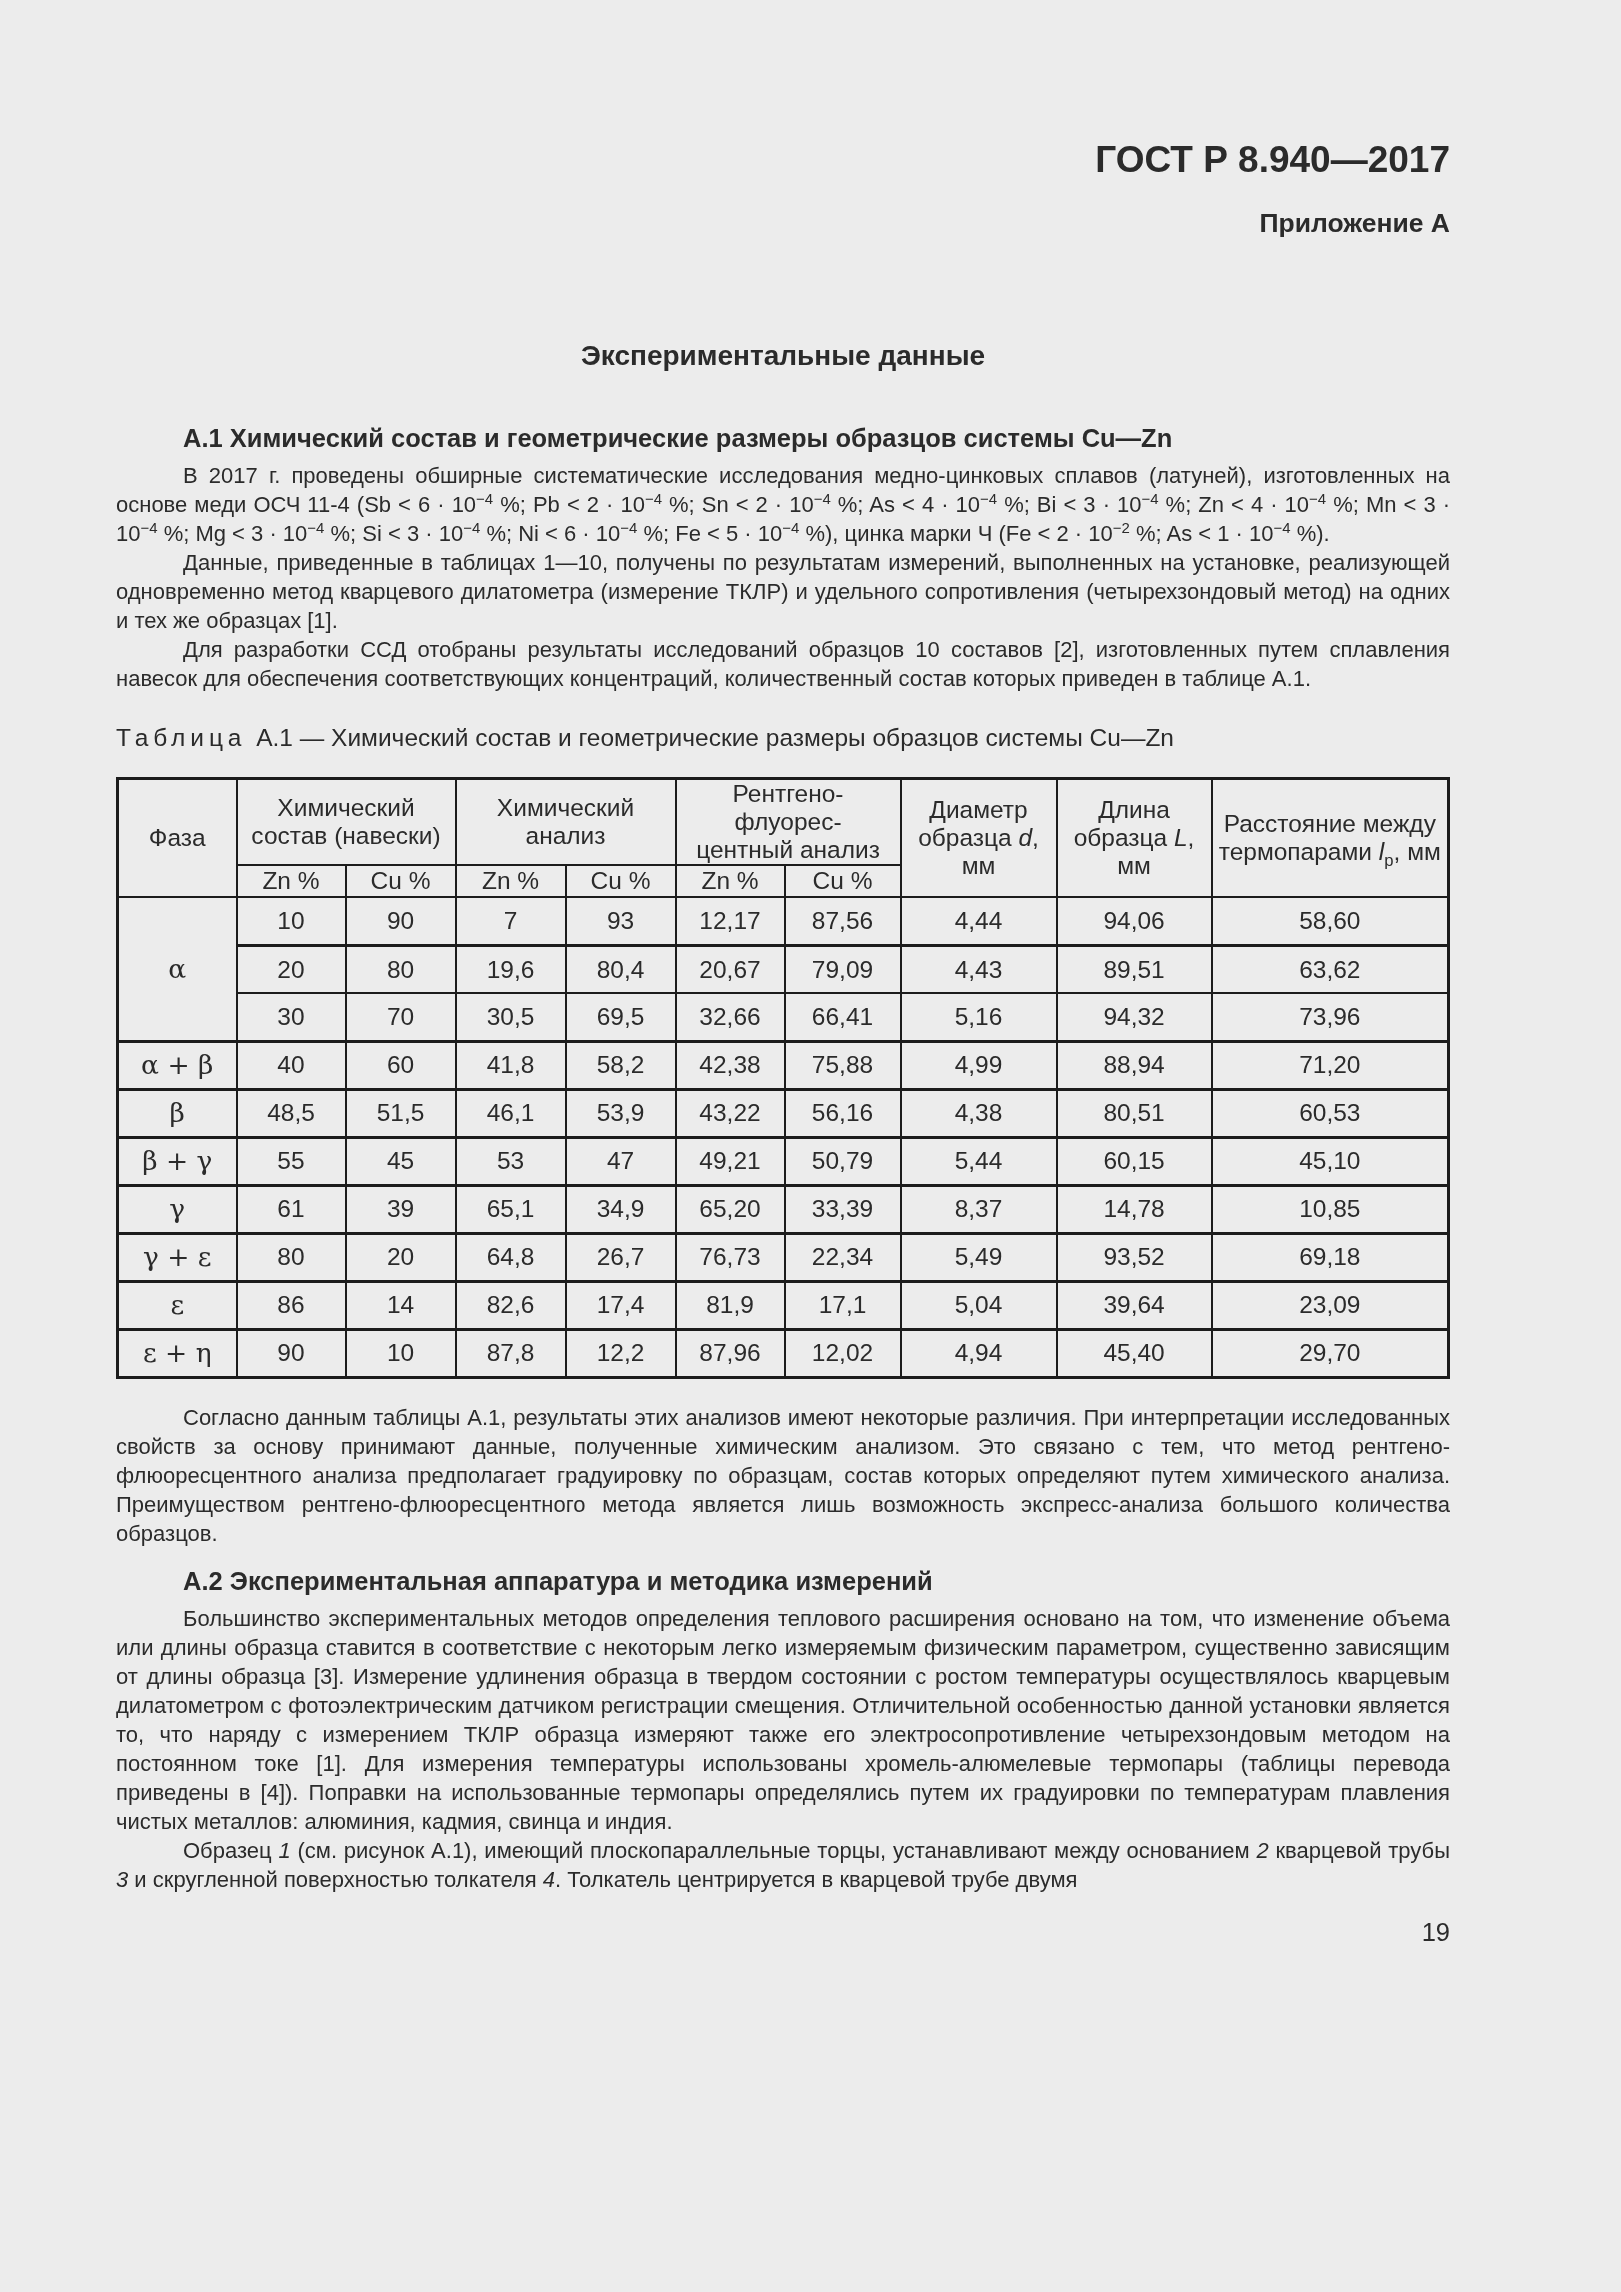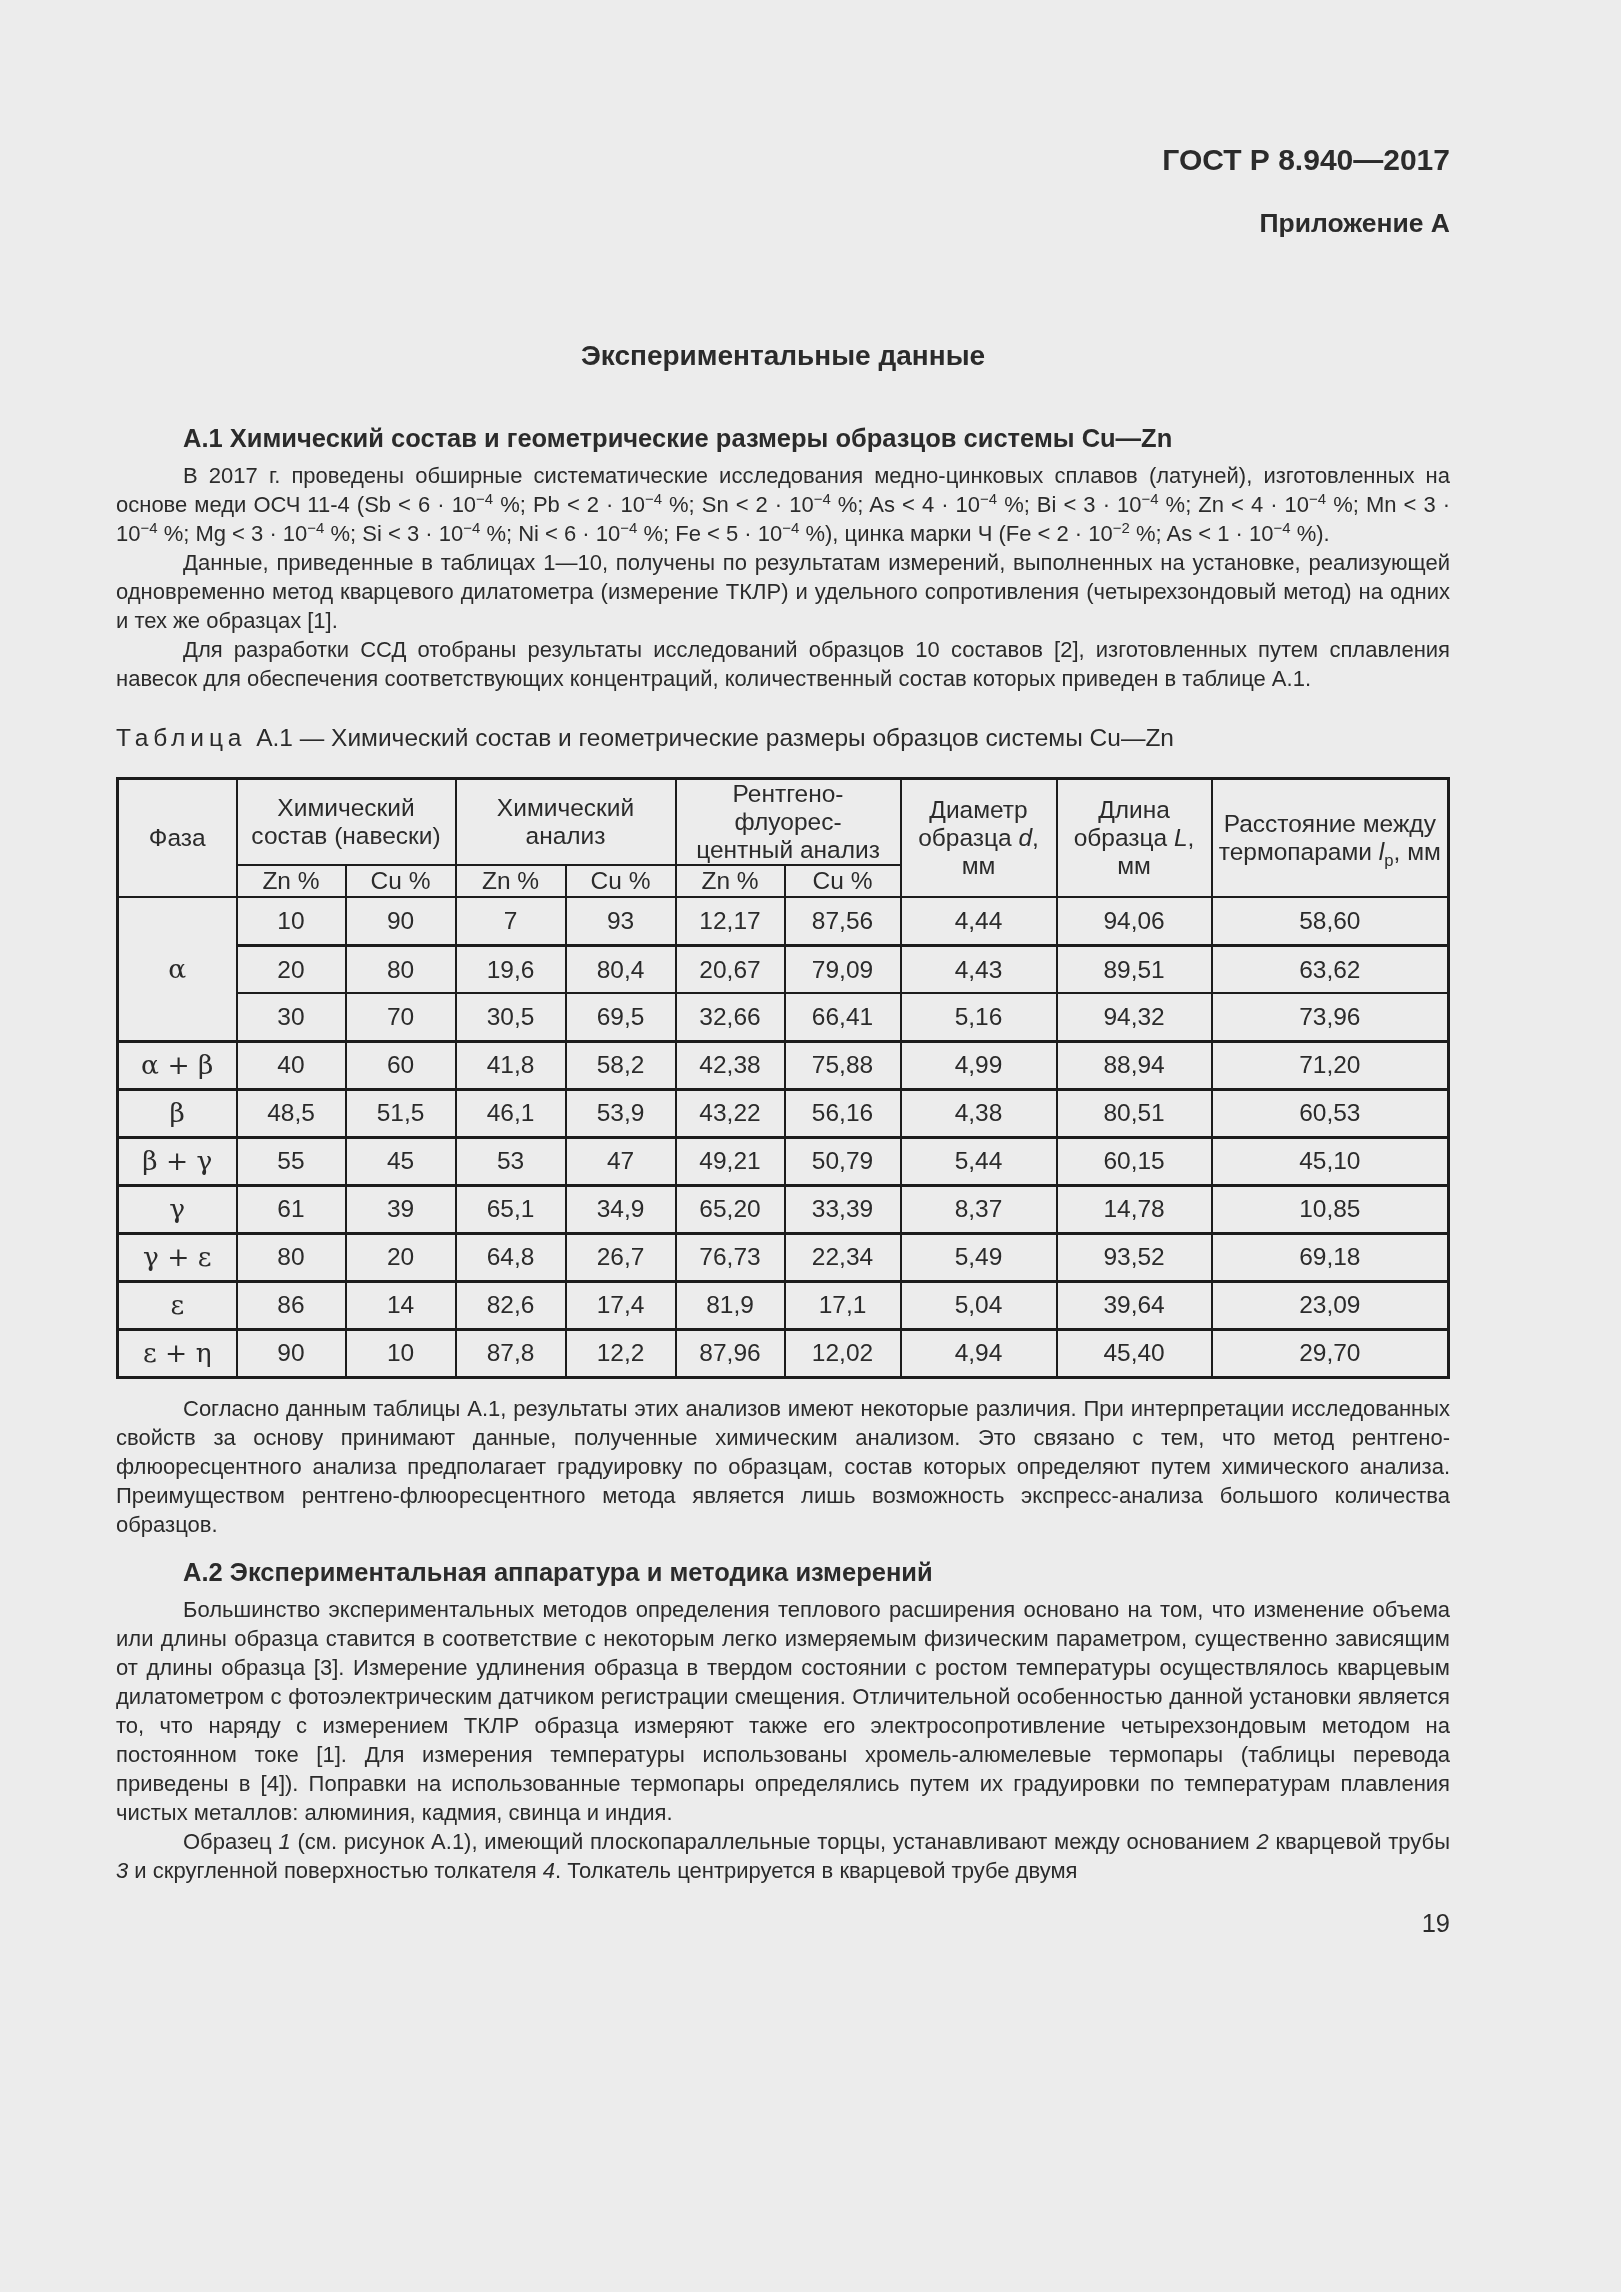--- a/index.html
+++ b/index.html
@@ -15,21 +15,21 @@
     width:1621px;
     height:2293px;
     background:#ececec;
     overflow:hidden;
     box-sizing:border-box;
     padding:145px 171px 0 116px;
   }
   .doc-header{
     text-align:right;
     font-weight:bold;
-    font-size:30px;
+    font-size:37px;
     line-height:29px;
   }
   .appendix-block{
     margin-top:31px;
     text-align:right;
     font-weight:bold;
     font-size:26.5px;
     line-height:37px;
   }
   .main-title{
@@ -48,21 +48,21 @@
   }
   .section-heading.a2{margin-top:19.6px;}
   p.body-par{
     margin:0;
     font-size:22px;
     line-height:29px;
     text-align:justify;
     text-indent:67px;
   }
   p.first-par{margin-top:7.8px;}
-  p.after-table{margin-top:15px;}
+  p.after-table{margin-top:24px;}
   p.a2-par{margin-top:7.8px;}
   .table-caption{
     margin-top:30px;
     font-size:24.5px;
     line-height:29px;
   }
   .table-caption .spaced{letter-spacing:4.9px;}
   .table-caption .caption-rest{margin-left:9.8px;}
   table.data-table{
     margin-top:25.5px;

